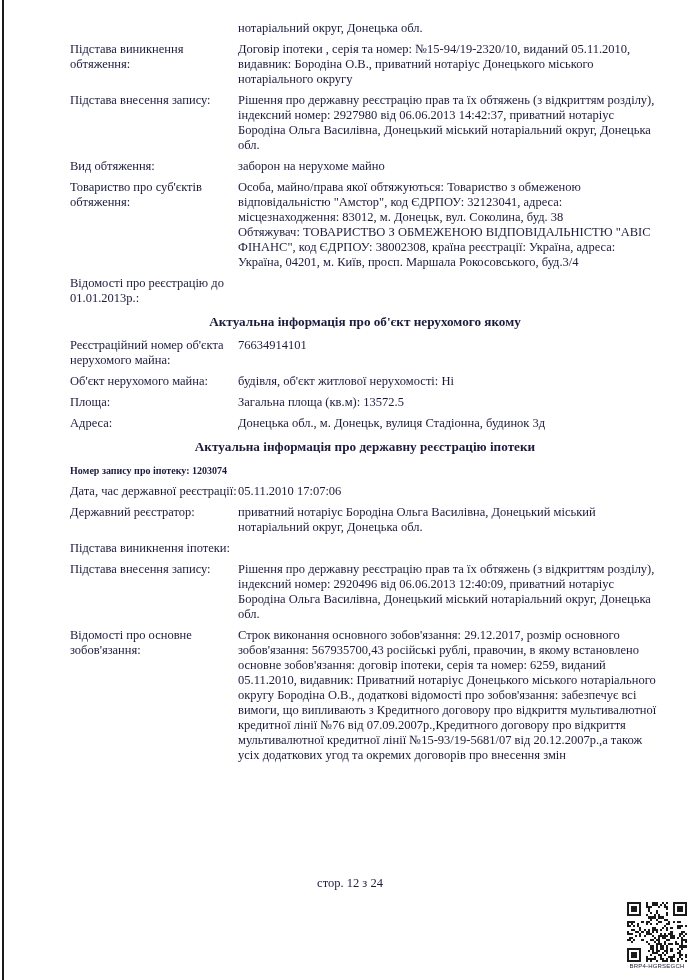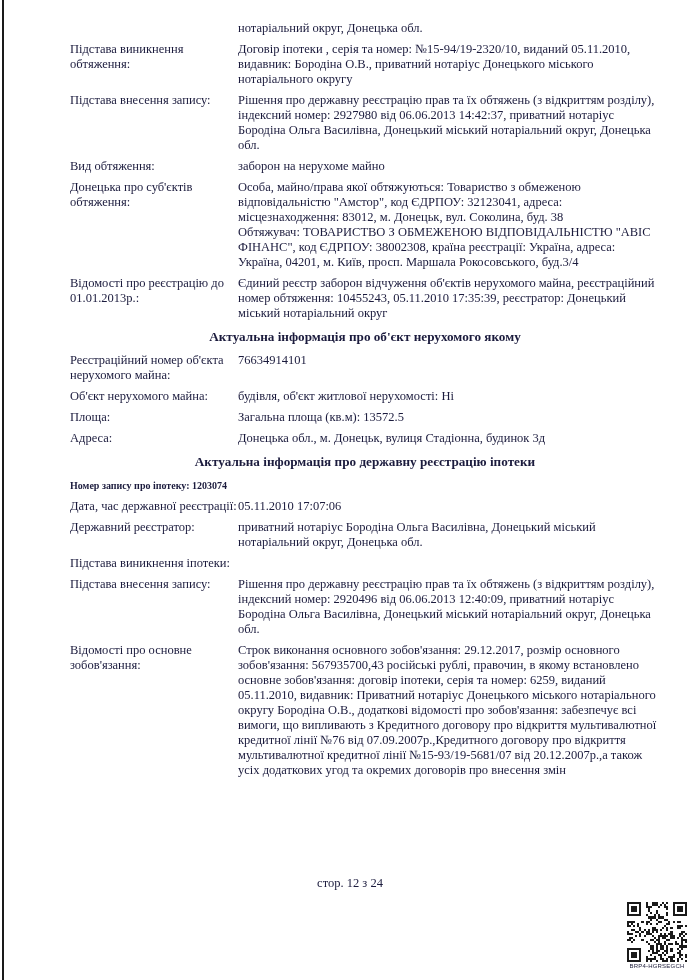--- a/index.html
+++ b/index.html
@@ -84,27 +84,26 @@
     </div>
     <div class="row">
       <div class="label">Підстава внесення запису:</div>
       <div class="value">Рішення про державну реєстрацію прав та їх обтяжень (з відкриттям розділу), індексний номер: 2927980 від 06.06.2013 14:42:37, приватний нотаріус Бородіна Ольга Василівна, Донецький міський нотаріальний округ, Донецька обл.</div>
     </div>
     <div class="row">
       <div class="label">Вид обтяження:</div>
       <div class="value">заборон на нерухоме майно</div>
     </div>
     <div class="row">
-      <div class="label">Донецька про суб'єктів обтяження:</div>
+      <div class="label">Товариство про суб'єктів обтяження:</div>
       <div class="value">Особа, майно/права якої обтяжуються: Товариство з обмеженою відповідальністю "Амстор", код ЄДРПОУ: 32123041, адреса: місцезнаходження: 83012, м. Донецьк, вул. Соколина, буд. 38
 Обтяжувач: ТОВАРИСТВО З ОБМЕЖЕНОЮ ВІДПОВІДАЛЬНІСТЮ "АВІС ФІНАНС", код ЄДРПОУ: 38002308, країна реєстрації: Україна, адреса: Україна, 04201, м. Київ, просп. Маршала Рокосовського, буд.3/4</div>
     </div>
     <div class="row">
       <div class="label">Відомості про реєстрацію до 01.01.2013р.:</div>
-      <div class="value">Єдиний реєстр заборон відчуження об'єктів нерухомого майна, реєстраційний номер обтяження: 10455243, 05.11.2010 17:35:39, реєстратор: Донецький міський нотаріальний округ</div>
     </div>
 
     <div class="section-title">Актуальна інформація про об'єкт нерухомого якому</div>
 
     <div class="row">
       <div class="label">Реєстраційний номер об'єкта нерухомого майна:</div>
       <div class="value">76634914101</div>
     </div>
     <div class="row">
       <div class="label">Об'єкт нерухомого майна:</div>

